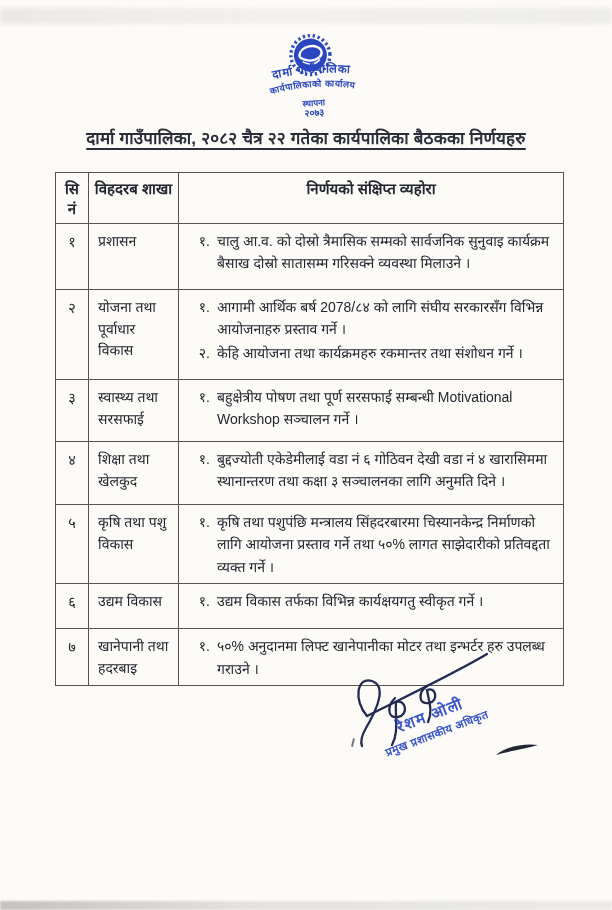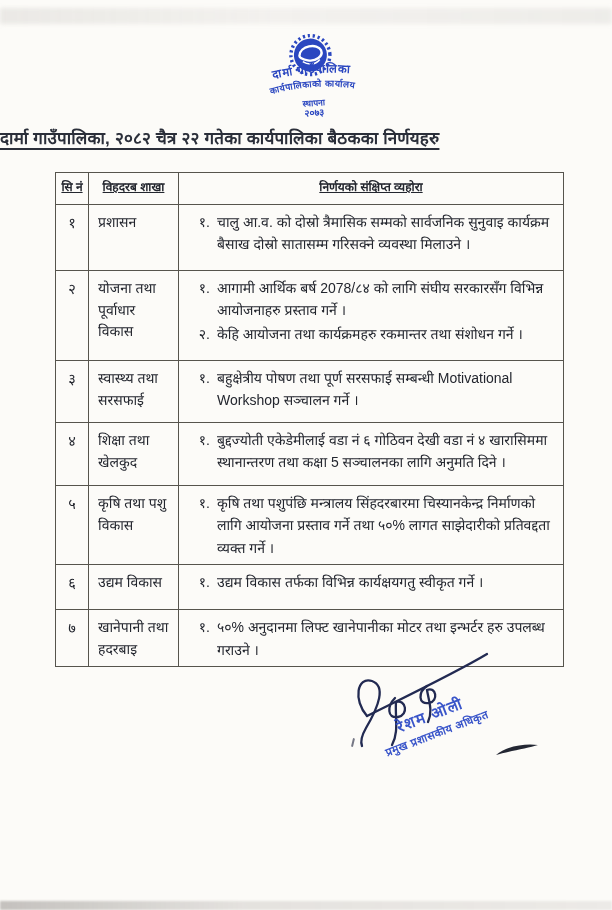--- a/index.html
+++ b/index.html
@@ -21,20 +21,21 @@
   .smudge-bottom {
     position:absolute; left:0; bottom:0; width:100%; height:9px;
     background:linear-gradient(to right, rgba(150,146,142,.55), rgba(185,181,177,.35) 40%, rgba(200,196,192,.3));
     filter:blur(1px);
   }
   
   .seal { position:absolute; left:238px; top:32px; width:150px; height:92px; }
   
   .doc-title {
     position:absolute; left:0; top:126px; width:100%;
+    text-align:center;
     font-size:17px; font-weight:bold;
     color:#2b2f3a;
     text-decoration:underline;
     text-underline-offset:4px;
     text-decoration-thickness:1.5px;
     letter-spacing:.2px;
   }
   
   table.decisions {
     position:absolute; left:55px; top:172px;
@@ -42,21 +43,21 @@
     border-collapse:collapse;
     table-layout:fixed;
     font-size:14px;
     color:#23262e;
   }
   .decisions th, .decisions td {
     border:1.4px solid #56544d;
     vertical-align:top;
     padding:0;
   }
-  .decisions th { font-weight:bold; font-size:12px; padding:5px 4px;text-decoration:underline; }
+  .decisions th { font-weight:bold; font-size:15px; padding:5px 4px; }
   .decisions col.c-sn { width:33px; }
   .decisions col.c-branch { width:90px; }
   .decisions col.c-dec { width:385px; }
   .decisions thead tr { height:32px; }
   .decisions tbody tr:nth-child(1){ height:66px; }
   .decisions tbody tr:nth-child(2){ height:90px; }
   .decisions tbody tr:nth-child(3){ height:62px; }
   .decisions tbody tr:nth-child(4){ height:63px; }
   .decisions tbody tr:nth-child(5){ height:65px; }
   .decisions tbody tr:nth-child(6){ height:45px; }
@@ -168,21 +169,21 @@
             </div>
           </td>
     </tr>
 
     <tr>
       <td class="sn">४</td>
       <td class="branch">शिक्षा तथा खेलकुद</td>
       <td class="dec">
             <div class="decision">
               <span class="dnum">१.</span>
-              <span class="dtext">बुद्दज्योती एकेडेमीलाई वडा नं ६ गोठिवन देखी वडा नं ४ खारासिममा स्थानान्तरण तथा कक्षा 5 सञ्चालनका लागि अनुमति दिने ।</span>
+              <span class="dtext">बुद्दज्योती एकेडेमीलाई वडा नं ६ गोठिवन देखी वडा नं ४ खारासिममा स्थानान्तरण तथा कक्षा ३ सञ्चालनका लागि अनुमति दिने ।</span>
             </div>
           </td>
     </tr>
 
     <tr>
       <td class="sn">५</td>
       <td class="branch">कृषि तथा पशु विकास</td>
       <td class="dec">
             <div class="decision">
               <span class="dnum">१.</span>

